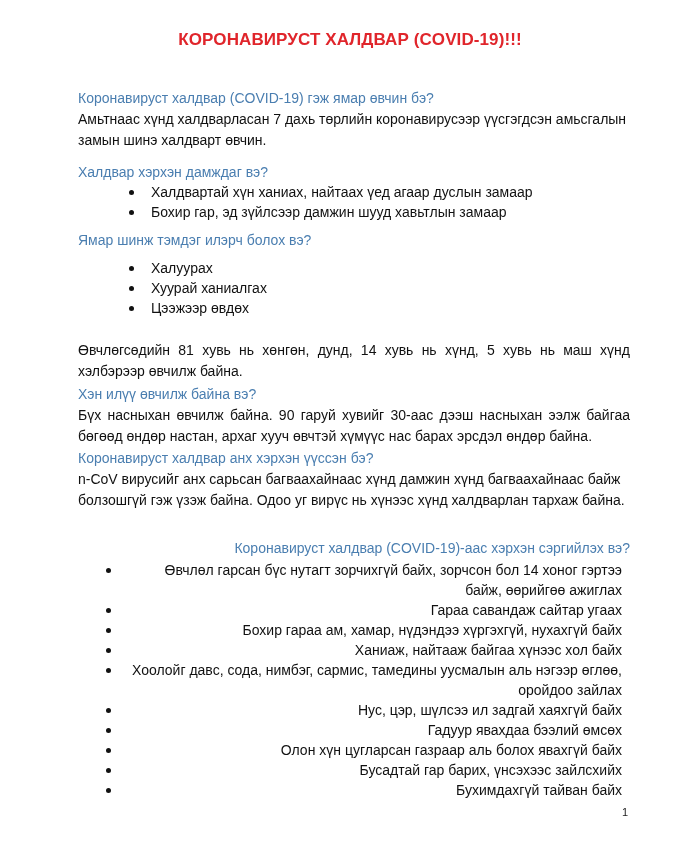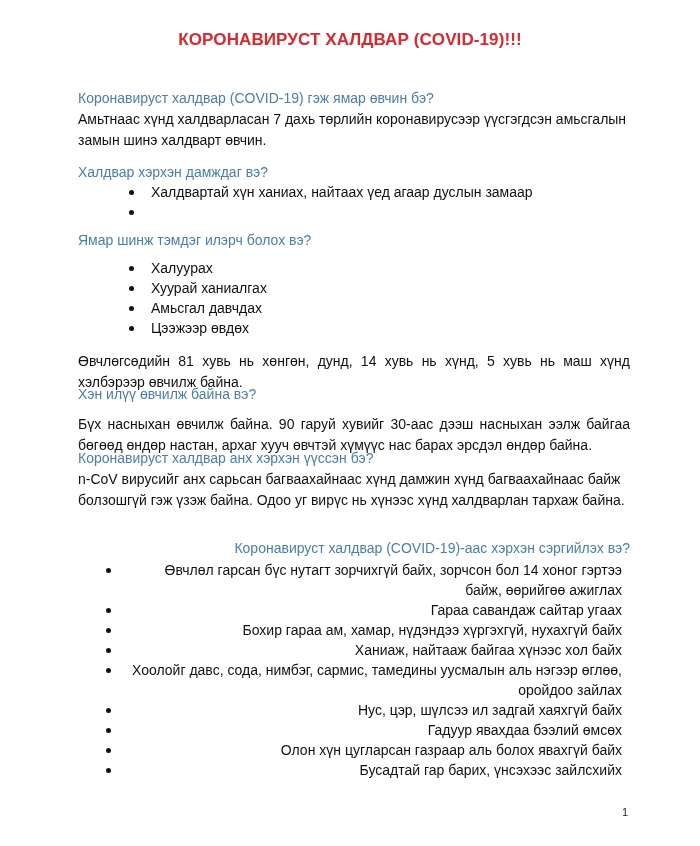--- a/index.html
+++ b/index.html
@@ -42,54 +42,54 @@
 
   <div class="block" style="top:88px;">
     <p class="heading">Коронавируст халдвар (COVID-19) гэж ямар өвчин бэ?</p>
     <p class="para" style="margin-top:1px;">Амьтнаас хүнд халдварласан 7 дахь төрлийн коронавирусээр үүсгэгдсэн амьсгалын замын шинэ халдварт өвчин.</p>
   </div>
 
   <div class="block" style="top:162px;">
     <p class="heading">Халдвар хэрхэн дамждаг вэ?</p>
     <ul class="indent" style="margin-top:0px;">
       <li><span class="bullet"></span><span>Халдвартай хүн ханиах, найтаах үед агаар дуслын замаар</span></li>
-      <li><span class="bullet"></span></li>
+      <li><span class="bullet"></span><span>Бохир гар, эд зүйлсээр дамжин шууд хавьтлын замаар</span></li>
     </ul>
   </div>
 
   <div class="block" style="top:230px;">
     <p class="heading">Ямар шинж тэмдэг илэрч болох вэ?</p>
     <ul class="indent">
       <li><span class="bullet"></span><span>Халуурах</span></li>
       <li><span class="bullet"></span><span>Хуурай ханиалгах</span></li>
-      <li><span class="bullet"></span><span>Амьсгал давчдах</span></li>
       <li><span class="bullet"></span><span>Цээжээр өвдөх</span></li>
     </ul>
-    <p class="para justify" style="margin-top:13px;">Өвчлөгсөдийн 81 хувь нь хөнгөн, дунд, 14 хувь нь хүнд, 5 хувь нь маш хүнд хэлбэрээр өвчилж байна.</p>
+    <p class="para justify" style="margin-top:22px;">Өвчлөгсөдийн 81 хувь нь хөнгөн, дунд, 14 хувь нь хүнд, 5 хувь нь маш хүнд хэлбэрээр өвчилж байна.</p>
   </div>
 
   <div class="block" style="top:384px;">
     <p class="heading">Хэн илүү өвчилж байна вэ?</p>
-    <p class="para justify" style="margin-top:10px;">Бүх насныхан өвчилж байна. 90 гаруй хувийг 30-аас дээш насныхан ээлж байгаа бөгөөд өндөр настан, архаг хууч өвчтэй хүмүүс нас барах эрсдэл өндөр байна.</p>
+    <p class="para justify" style="margin-top:1px;">Бүх насныхан өвчилж байна. 90 гаруй хувийг 30-аас дээш насныхан ээлж байгаа бөгөөд өндөр настан, архаг хууч өвчтэй хүмүүс нас барах эрсдэл өндөр байна.</p>
   </div>
 
   <div class="block" style="top:448px;">
     <p class="heading">Коронавируст халдвар анх хэрхэн үүссэн бэ?</p>
     <p class="para" style="margin-top:1px;">n-CoV вирусийг анх сарьсан багваахайнаас хүнд  дамжин хүнд багваахайнаас байж болзошгүй гэж үзэж байна. Одоо уг вирүс нь хүнээс хүнд халдварлан тархаж байна.</p>
   </div>
 
   <div class="block" style="top:538px;text-align:right;">
     <p class="heading">Коронавируст халдвар (COVID-19)-аас хэрхэн сэргийлэх вэ?</p>
     <ul class="prev" style="margin-top:2px;">
       <li><span class="bullet"></span><span>Өвчлөл гарсан бүс нутагт зорчихгүй байх, зорчсон бол 14 хоног гэртээ байж, өөрийгөө ажиглах</span></li>
       <li><span class="bullet"></span><span>Гараа  савандаж сайтар угаах</span></li>
       <li><span class="bullet"></span><span>Бохир гараа ам, хамар, нүдэндээ хүргэхгүй, нухахгүй байх</span></li>
       <li><span class="bullet"></span><span>Ханиаж, найтааж байгаа хүнээс хол байх</span></li>
       <li><span class="bullet"></span><span>Хоолойг давс, сода, нимбэг, сармис, тамедины уусмалын аль нэгээр өглөө, оройдоо зайлах</span></li>
       <li><span class="bullet"></span><span>Нус, цэр, шүлсээ ил задгай хаяхгүй байх</span></li>
       <li><span class="bullet"></span><span>Гадуур явахдаа бээлий өмсөх</span></li>
       <li><span class="bullet"></span><span>Олон хүн цугларсан газраар аль болох явахгүй байх</span></li>
       <li><span class="bullet"></span><span>Бусадтай гар барих, үнсэхээс зайлсхийх</span></li>
+      <li><span class="bullet"></span><span>Бухимдахгүй тайван байх</span></li>
     </ul>
   </div>
 
   <div class="page-num">1</div>
 </div>
 
 </body></html>

